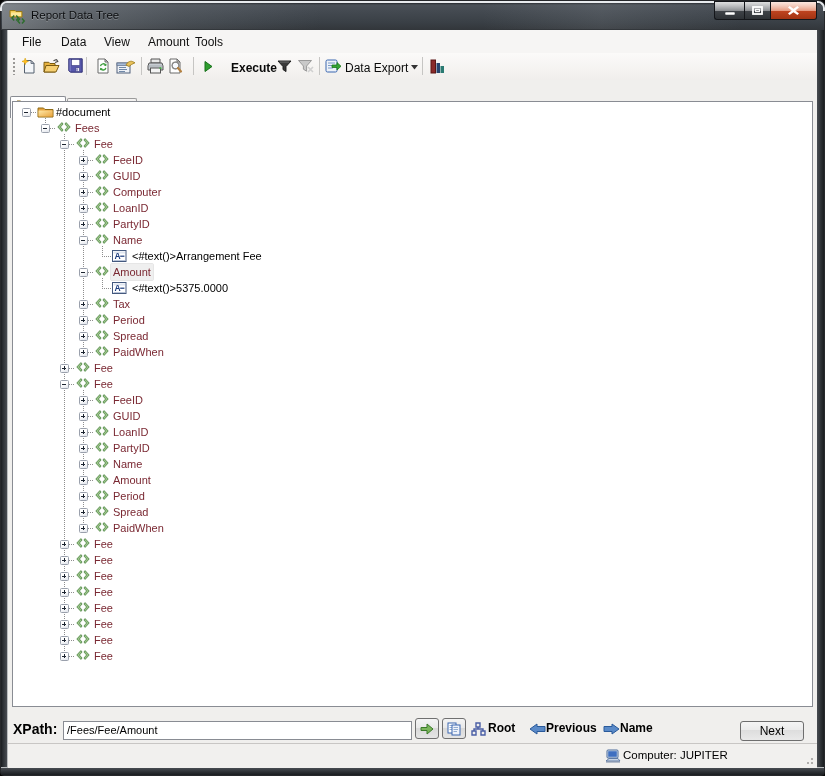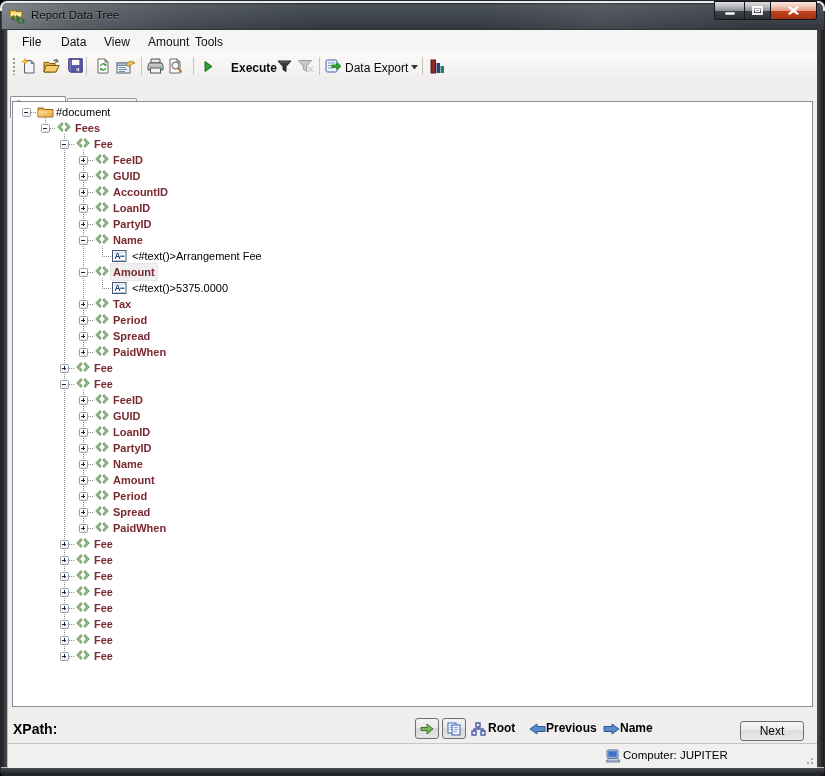--- a/index.html
+++ b/index.html
@@ -42,21 +42,21 @@
 
 
 #treepanel { position:absolute; left:4px; top:71px; width:801px; height:606px; background:#fff; border:1px solid #898c93; }
 .dv { position:absolute; width:1px; background:repeating-linear-gradient(180deg,#8e8e8e 0 1px,transparent 1px 2px); }
 .dh { position:absolute; height:1px; background:repeating-linear-gradient(90deg,#8e8e8e 0 1px,transparent 1px 2px); }
 .ebox { position:absolute; width:9px; height:9px; border:1px solid #9aa0ac; background:linear-gradient(160deg,#fff 45%,#dfe3ea); border-radius:1.5px; box-sizing:border-box; }
 .ebox .ph { position:absolute; left:1.5px; top:3px; width:4px; height:1px; background:#1c2430; }
 .ebox .pv { position:absolute; left:3px; top:1.5px; width:1px; height:4px; background:#1c2430; }
 .icon { position:absolute; }
 .lbl { position:absolute; font-size:11px; line-height:16px; height:16px; white-space:pre; }
-.maroon { color:#7a2832;font-weight:bold; }
+.maroon { color:#7a2832; }
 .black { color:#000; }
 .sel { background:#efefef; outline:1px solid #e6e6e6; border-radius:1px; padding:0 2px; margin-left:-2px; }
 
 
 #xpath { position:absolute; left:0; top:677px; width:100%; height:44px; }
 #xlabel { position:absolute; left:5px; top:14px; font-size:14px; font-weight:bold; color:#000; }
 #xbox { position:absolute; left:55px; top:14px; width:349px; height:19px; background:#fff; border:1px solid #898c93; font-size:11px; color:#000; line-height:16px; padding-left:3px; }
 .xbtn { position:absolute; top:11px; width:24px; height:21px; border:1px solid #707070; border-radius:3px; background:linear-gradient(180deg,#f4f4f4,#e9e9e9 45%,#d8d8d8 45%,#e5e5e5); }
 .navtxt { position:absolute; top:14px; font-size:12px; font-weight:bold; color:#000; }
 #closebtn { position:absolute; left:732px; top:14px; width:64px; height:20px; border:1px solid #6e6e6e; border-radius:3px; background:linear-gradient(180deg,#f5f5f5,#ebebeb 45%,#dddddd 45%,#e9e9e9); font-size:12px; color:#000; text-align:center; line-height:18px; }
@@ -308,21 +308,21 @@
         </svg></div>
 <div class="lbl maroon" style="left:100px;top:66px">GUID</div>
 <div class="ebox" style="left:65.5px;top:85.5px">
         <i class="ph"></i>
         <i class="pv"></i>
       </div>
 <div class="icon" style="left:81px;top:82px"><svg width="16" height="16" viewBox="0 0 16 16">
           <path d="M1.8 7 L5.9 2.6 L7.1 4.0 L4.4 7 L7.1 10.0 L5.9 11.4 Z" fill="#9cc489" stroke="#47823f" stroke-width="0.8" stroke-linejoin="round"></path>
           <path d="M14.2 7 L10.1 2.6 L8.9 4.0 L11.6 7 L8.9 10.0 L10.1 11.4 Z" fill="#9cc489" stroke="#47823f" stroke-width="0.8" stroke-linejoin="round"></path>
         </svg></div>
-<div class="lbl maroon" style="left:100px;top:82px">AccountID</div>
+<div class="lbl maroon" style="left:100px;top:82px">Computer</div>
 <div class="ebox" style="left:65.5px;top:101.5px">
         <i class="ph"></i>
         <i class="pv"></i>
       </div>
 <div class="icon" style="left:81px;top:98px"><svg width="16" height="16" viewBox="0 0 16 16">
           <path d="M1.8 7 L5.9 2.6 L7.1 4.0 L4.4 7 L7.1 10.0 L5.9 11.4 Z" fill="#9cc489" stroke="#47823f" stroke-width="0.8" stroke-linejoin="round"></path>
           <path d="M14.2 7 L10.1 2.6 L8.9 4.0 L11.6 7 L8.9 10.0 L10.1 11.4 Z" fill="#9cc489" stroke="#47823f" stroke-width="0.8" stroke-linejoin="round"></path>
         </svg></div>
 <div class="lbl maroon" style="left:100px;top:98px">LoanID</div>
 <div class="ebox" style="left:65.5px;top:117.5px">
@@ -568,20 +568,21 @@
         <i class="pv"></i>
       </div>
 <div class="icon" style="left:62px;top:546px"><svg width="16" height="16" viewBox="0 0 16 16">
           <path d="M1.8 7 L5.9 2.6 L7.1 4.0 L4.4 7 L7.1 10.0 L5.9 11.4 Z" fill="#9cc489" stroke="#47823f" stroke-width="0.8" stroke-linejoin="round"></path>
           <path d="M14.2 7 L10.1 2.6 L8.9 4.0 L11.6 7 L8.9 10.0 L10.1 11.4 Z" fill="#9cc489" stroke="#47823f" stroke-width="0.8" stroke-linejoin="round"></path>
         </svg></div>
 <div class="lbl maroon" style="left:81px;top:546px">Fee</div>
   </div>
   <div id="xpath">
     <div id="xlabel">XPath:</div>
+    <div id="xbox">/Fees/Fee/Amount</div>
     <div class="xbtn" style="left:407px">
         <svg style="position:absolute;left:4px;top:4px" width="14" height="12" viewBox="0 0 14 12">
           <path d="M1 4.5 L7 4.5 L7 1 L13 6 L7 11 L7 7.5 L1 7.5 Z" fill="#7ab55a" stroke="#3a7a2a"></path>
         </svg>
       </div>
     <div class="xbtn" style="left:434px">
         <svg style="position:absolute;left:4px;top:3px" width="15" height="14" viewBox="0 0 15 14">
           <rect x="1" y="1" width="8" height="10" fill="#fff" stroke="#3a66b0"></rect>
           <path d="M2.5 3.5 L7 3.5 M2.5 5.5 L7 5.5 M2.5 7.5 L6 7.5" stroke="#7a9ac8" stroke-width="0.8"></path>
           <rect x="5" y="3" width="8" height="10" fill="#eef2fa" stroke="#3a66b0"></rect>

